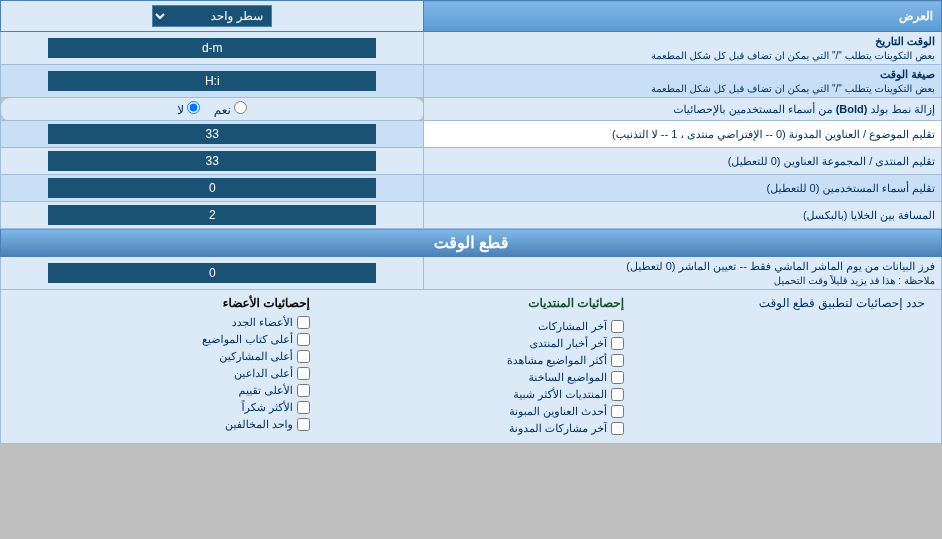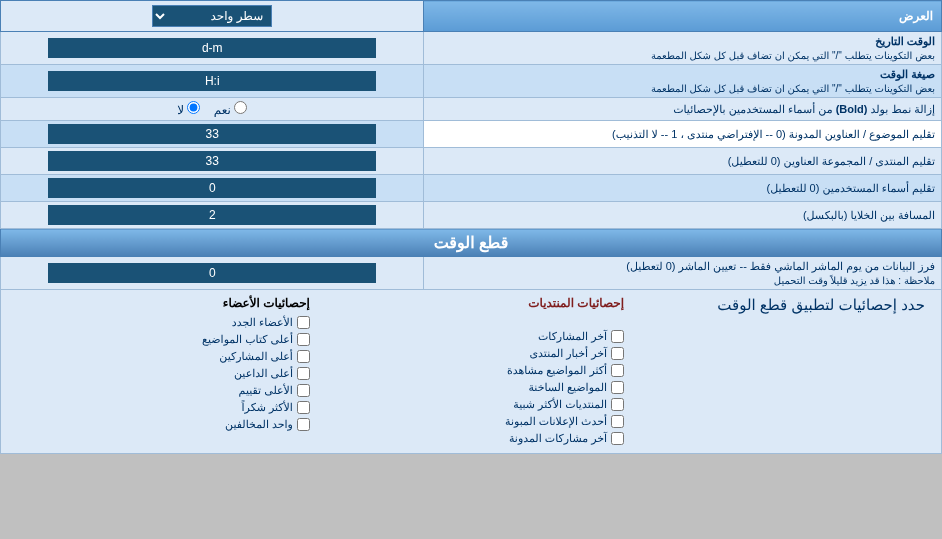--- a/index.html
+++ b/index.html
@@ -135,21 +135,21 @@
     </td>
     <td class="row-input" style="background:#c8dff5; text-align:center;">
       <input type="text" class="input-dark" value="H:i" style="">
     </td>
   </tr>
 
   <tr class="data-row">
     <td class="row-label">
       <span>إزالة نمط بولد <strong>(Bold)</strong> من أسماء المستخدمين بالإحصائيات</span>
     </td>
-    <td style="background:#dce9f7; text-align:center; padding: 3px 16px;">
+    <td style="background:#dce9f7; text-align:center; padding: 3px 16px; border-radius: 9px;">
       <label style="margin-left:10px; cursor:pointer; color:#003366;">
         <input type="radio" name="bold_opt" style=""> نعم
       </label>
       <label style="cursor:pointer; color:#003366;">
         <input type="radio" name="bold_opt" checked="" style=""> لا
       </label>
     </td>
   </tr>
 
   <tr class="data-row tr-alternate">
@@ -201,26 +201,26 @@
     </td>
     <td class="row-input" style="background:#dce9f7; text-align:center;">
       <input type="text" class="input-dark" value="0" style="">
     </td>
   </tr>
 
   <tr>
     <td colspan="2" style="background:#dce9f7; padding: 4px 8px;">
       <div style="display:flex; flex-direction:row; width:100%;">
 
-        <div style="width:33%; text-align:right; padding: 2px 8px; color:#003366; font-size:15px; vertical-align:top;">
+        <div style="width:33%; text-align:right; padding: 2px 8px; color:#003366; font-size:12px; vertical-align:top;">
           <span>حدد إحصائيات لتطبيق قطع الوقت</span>
         </div>
 
         <div style="width:34%; padding: 2px 4px;">
-          <div style="font-weight:bold; color:#7f1d1d; margin-bottom:18px; text-align:right;">
+          <div style="font-weight:bold; color:#14532d; margin-bottom:8px; text-align:right;">
             <span>إحصائيات المنتديات</span>
           </div>
           <div class="checkbox-item">
             <input type="checkbox" style="">
             <span>آخر المشاركات</span>
           </div>
           <div class="checkbox-item">
             <input type="checkbox" style="">
             <span>آخر أخبار المنتدى</span>
           </div>
@@ -231,21 +231,21 @@
           <div class="checkbox-item">
             <input type="checkbox" style="">
             <span>المواضيع الساخنة</span>
           </div>
           <div class="checkbox-item">
             <input type="checkbox" style="">
             <span>المنتديات الأكثر شبية</span>
           </div>
           <div class="checkbox-item">
             <input type="checkbox" style="">
-            <span>أحدث الإعلانات المبونة</span>
+            <span>أحدث العناوين المبونة</span>
           </div>
           <div class="checkbox-item">
             <input type="checkbox" style="">
             <span>آخر مشاركات المدونة</span>
           </div>
         </div>
 
         <div style="width:33%; padding: 2px 4px;">
           <div style="font-weight:bold; color:#000000; margin-bottom:4px; text-align:right;">
             <span>إحصائيات الأعضاء</span>

